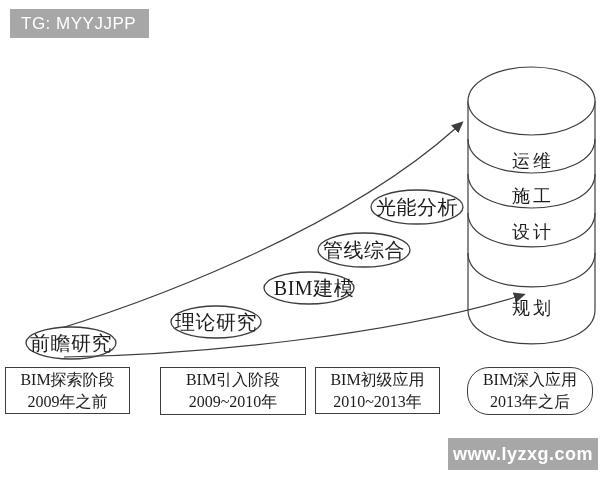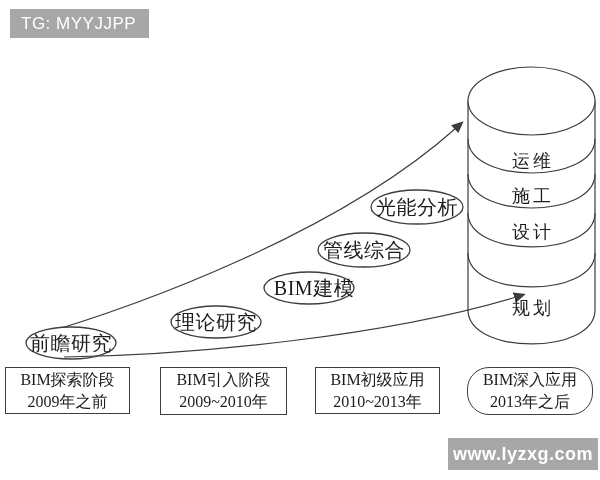--- a/index.html
+++ b/index.html
@@ -75,21 +75,21 @@
 
   <div class="cyl-label" style="left:533px;top:161px;">运维</div>
   <div class="cyl-label" style="left:533px;top:196px;">施工</div>
   <div class="cyl-label" style="left:533px;top:232px;">设计</div>
   <div class="cyl-label" style="left:533px;top:273px;margin-top:35px;">规划</div>
 
   <div class="stage-box" style="left:5px;top:367px;width:125px;height:47px;">
     <span>BIM探索阶段</span>
     <span>2009年之前</span>
   </div>
-  <div class="stage-box" style="left:160px;top:367px;width:127px;height:48px;">
+  <div class="stage-box" style="left:160px;top:367px;width:146px;height:48px;">
     <span>BIM引入阶段</span>
     <span>2009~2010年</span>
   </div>
   <div class="stage-box" style="left:315px;top:367px;width:125px;height:47px;">
     <span>BIM初级应用</span>
     <span>2010~2013年</span>
   </div>
   <div class="stage-box" style="left:467px;top:367px;width:126px;height:48px;border-radius:22px;">
     <span>BIM深入应用</span>
     <span>2013年之后</span>

